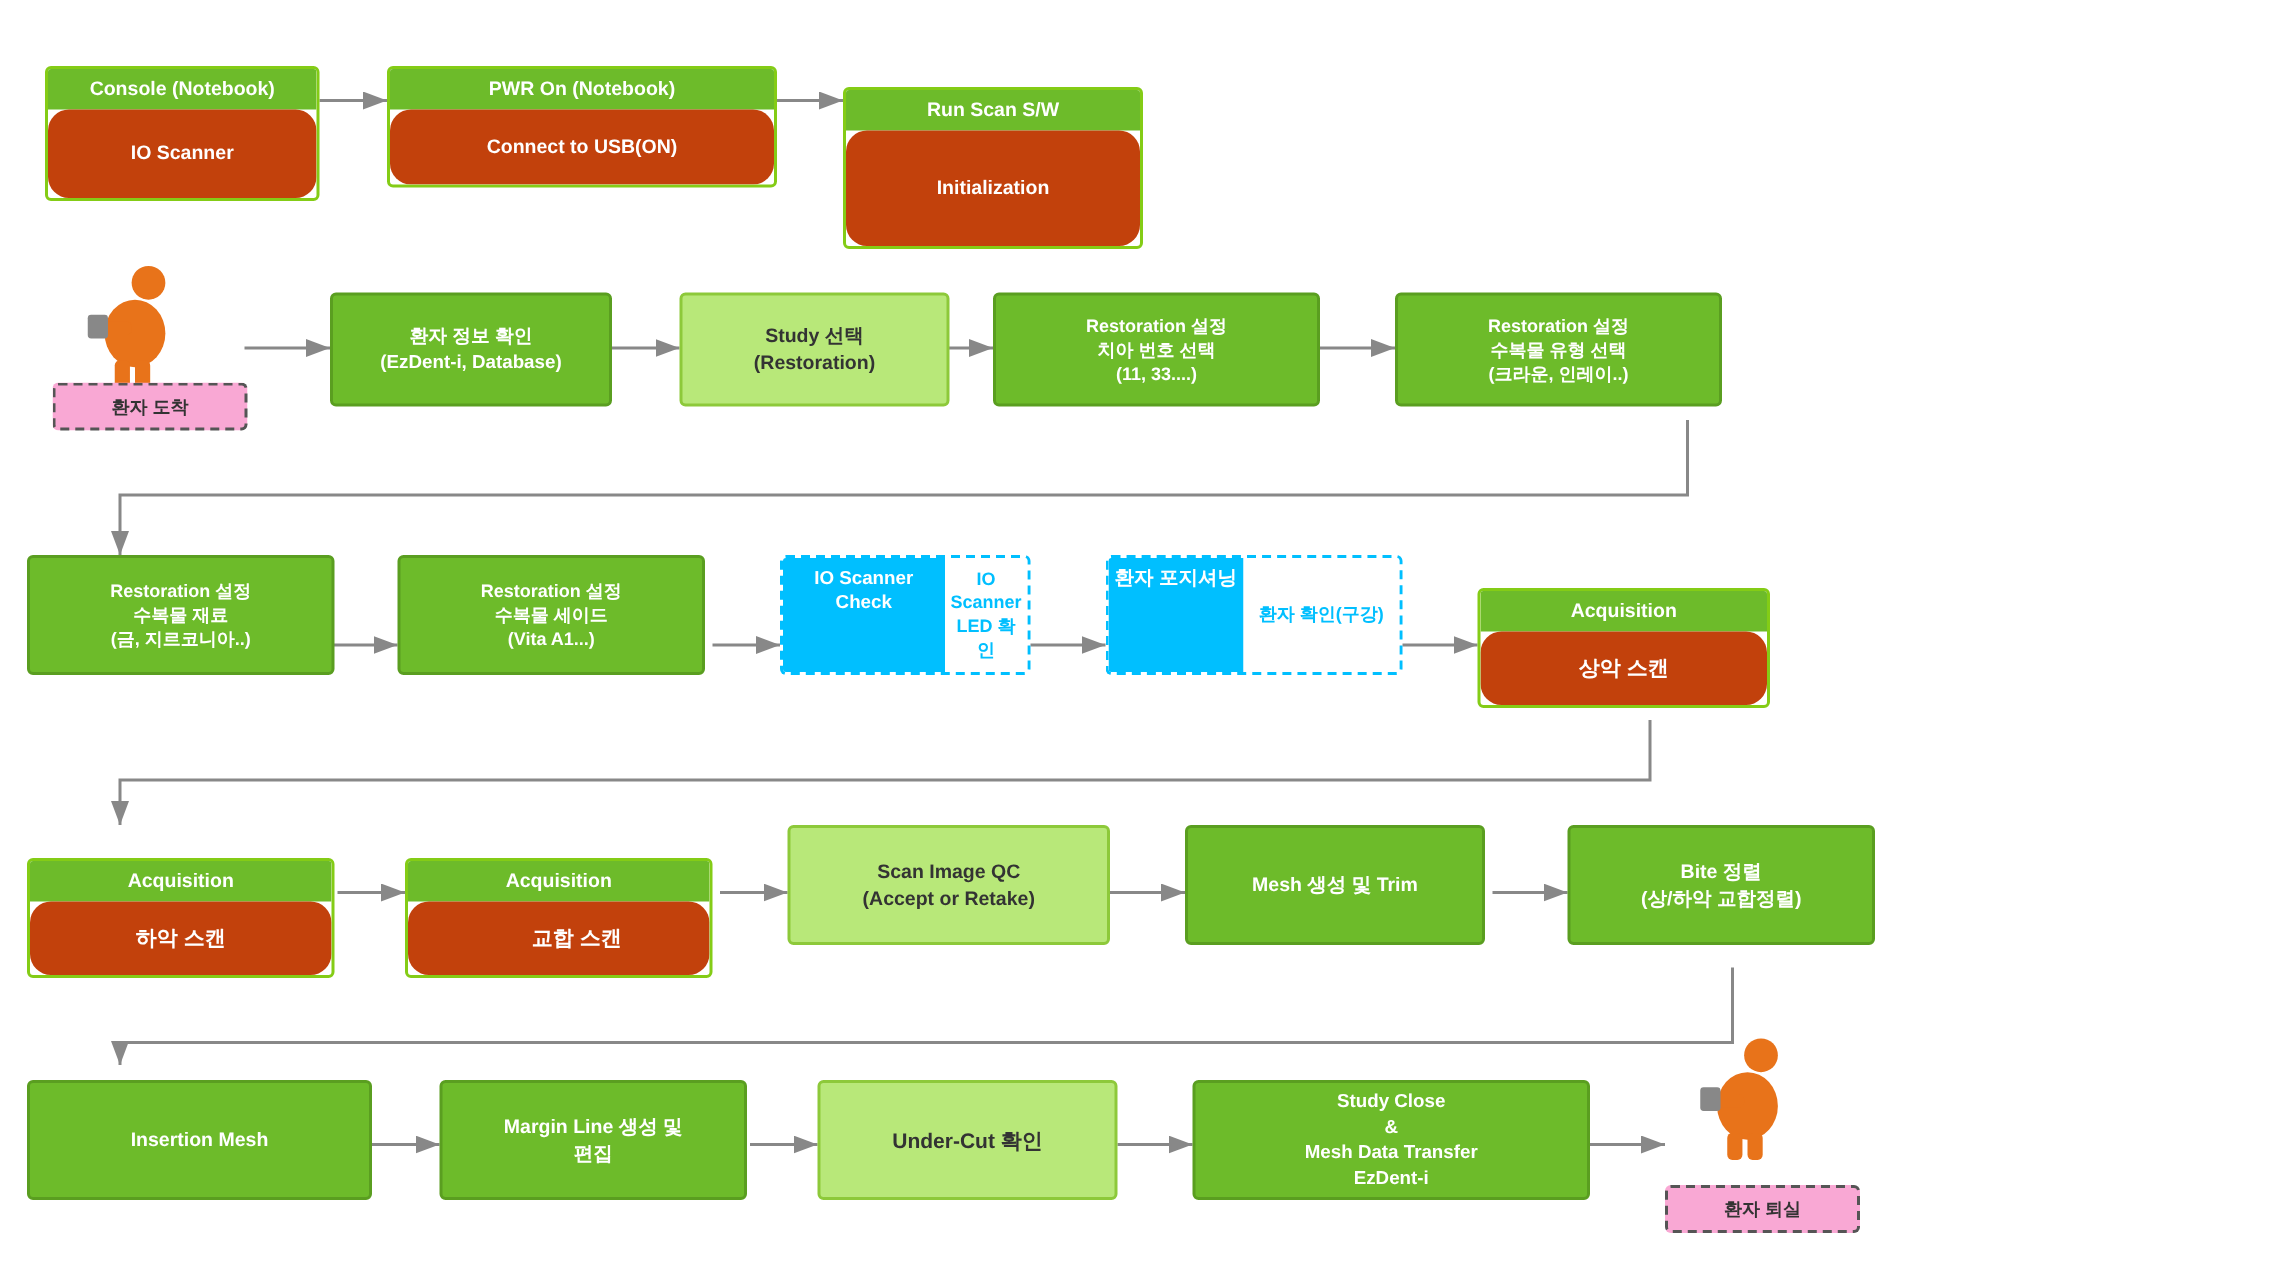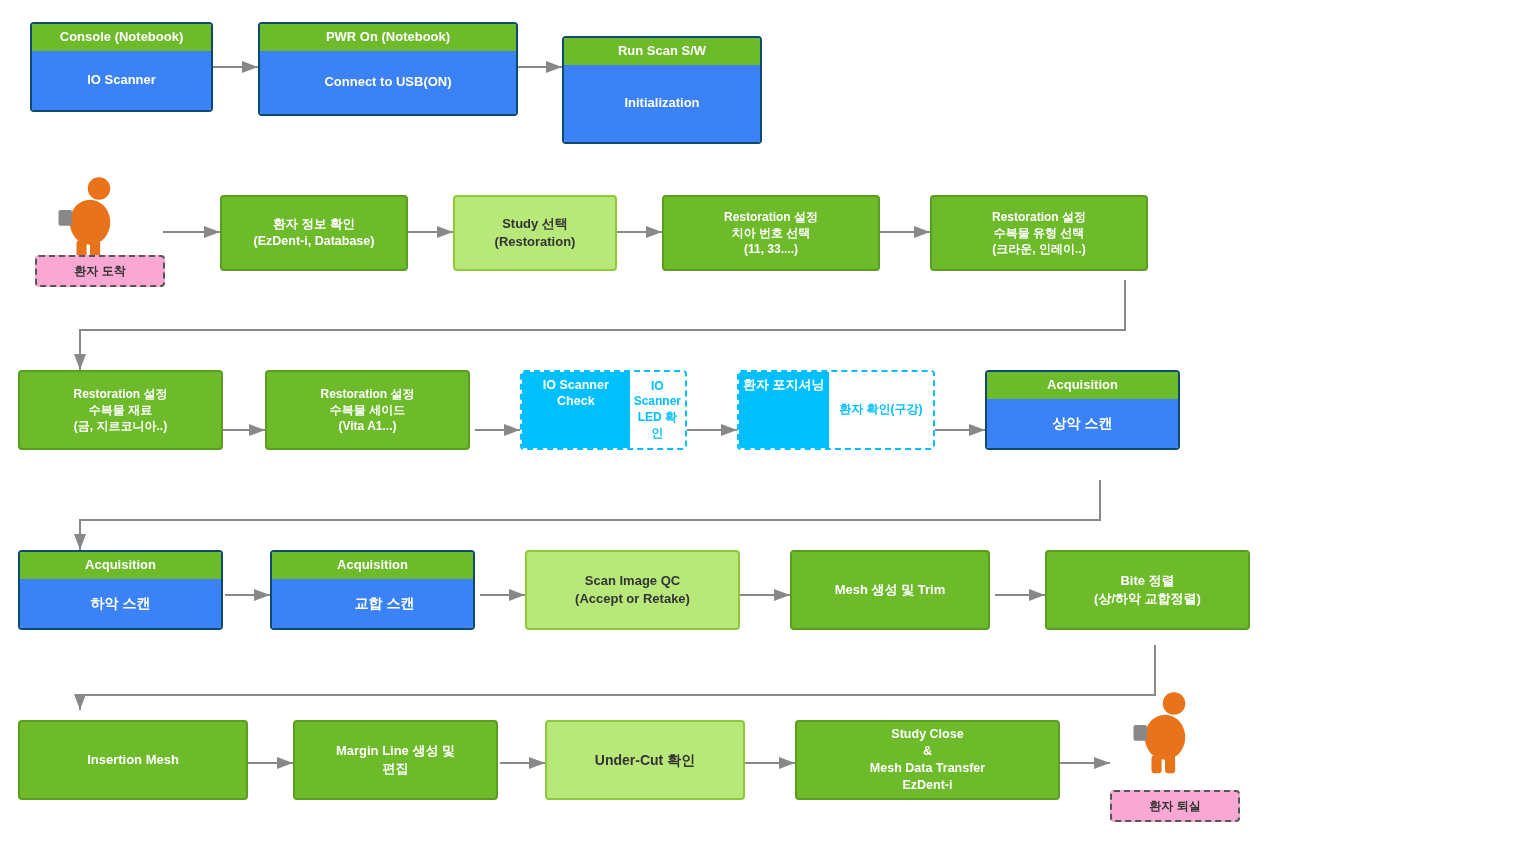--- a/index.html
+++ b/index.html
@@ -72,33 +72,35 @@
     .split-box .top-part {
       background: #6DBB2A;
       color: #fff;
       font-weight: bold;
       text-align: center;
       padding: 5px 4px;
       line-height: 1.3;
       flex-shrink: 0;
     }
     .split-box .bottom-part {
-      background: #3b82f6;
+      background: #c2410c;
       color: #fff;
       font-weight: bold;
       text-align: center;
       padding: 5px 4px;
       flex: 1;
       display: flex;
       align-items: center;
       justify-content: center;
       line-height: 1.3;
+      border-radius: 14px;
     }
     .split-box-border {
-      border: 2px solid #0c4a6e;
+      border: 2px solid #84cc16;
+      margin-top: 22px;
     }
 
     
     .split-box-dashed {
       position: absolute;
       display: flex;
       flex-direction: row;
       border: 2px dashed #00BFFF;
       border-radius: 4px;
       overflow: hidden;
@@ -178,21 +180,21 @@
     <line x1="745" y1="763" x2="795" y2="763" stroke="#888" stroke-width="2" marker-end="url(#arrowhead)"></line>
 
     <line x1="1060" y1="763" x2="1110" y2="763" stroke="#888" stroke-width="2" marker-end="url(#arrowhead)"></line>
   </svg>
 
   <div class="split-box split-box-border" style="left:30px;top:22px;width:183px;height:90px;">
     <div class="top-part">Console (Notebook)</div>
     <div class="bottom-part">IO Scanner</div>
   </div>
 
-  <div class="split-box split-box-border" style="left:258px;top:22px;width:260px;height:94px;">
+  <div class="split-box split-box-border" style="left:258px;top:22px;width:260px;height:81px;">
     <div class="top-part">PWR On (Notebook)</div>
     <div class="bottom-part">Connect to USB(ON)</div>
   </div>
 
   <div class="split-box split-box-border" style="left:562px;top:36px;width:200px;height:108px;">
     <div class="top-part">Run Scan S/W</div>
     <div class="bottom-part">Initialization</div>
   </div>
 
   <div style="position:absolute;left:55px;top:175px;width:90px;height:90px;">
@@ -212,21 +214,21 @@
   </div>
 
   <div class="box dashed-black" style="left:35px;top:255px;width:130px;height:32px;font-size:12px;">
     <span>환자 도착</span>
   </div>
 
   <div class="box green-dark" style="left:220px;top:195px;width:188px;height:76px;font-size:12.5px;">
     <span>환자 정보 확인<br>(EzDent-i, Database)</span>
   </div>
 
-  <div class="box green-light" style="left:453px;top:195px;width:164px;height:76px;font-size:13px;">
+  <div class="box green-light" style="left:453px;top:195px;width:180px;height:76px;font-size:13px;">
     <span><strong>Study 선택<br>(Restoration)</strong></span>
   </div>
 
   <div class="box green-dark" style="left:662px;top:195px;width:218px;height:76px;font-size:12px;">
     <span>Restoration 설정<br>치아 번호 선택<br>(11, 33....)</span>
   </div>
 
   <div class="box green-dark" style="left:930px;top:195px;width:218px;height:76px;font-size:12px;">
     <span>Restoration 설정<br>수복물 유형 선택<br>(크라운, 인레이..)</span>
   </div>

